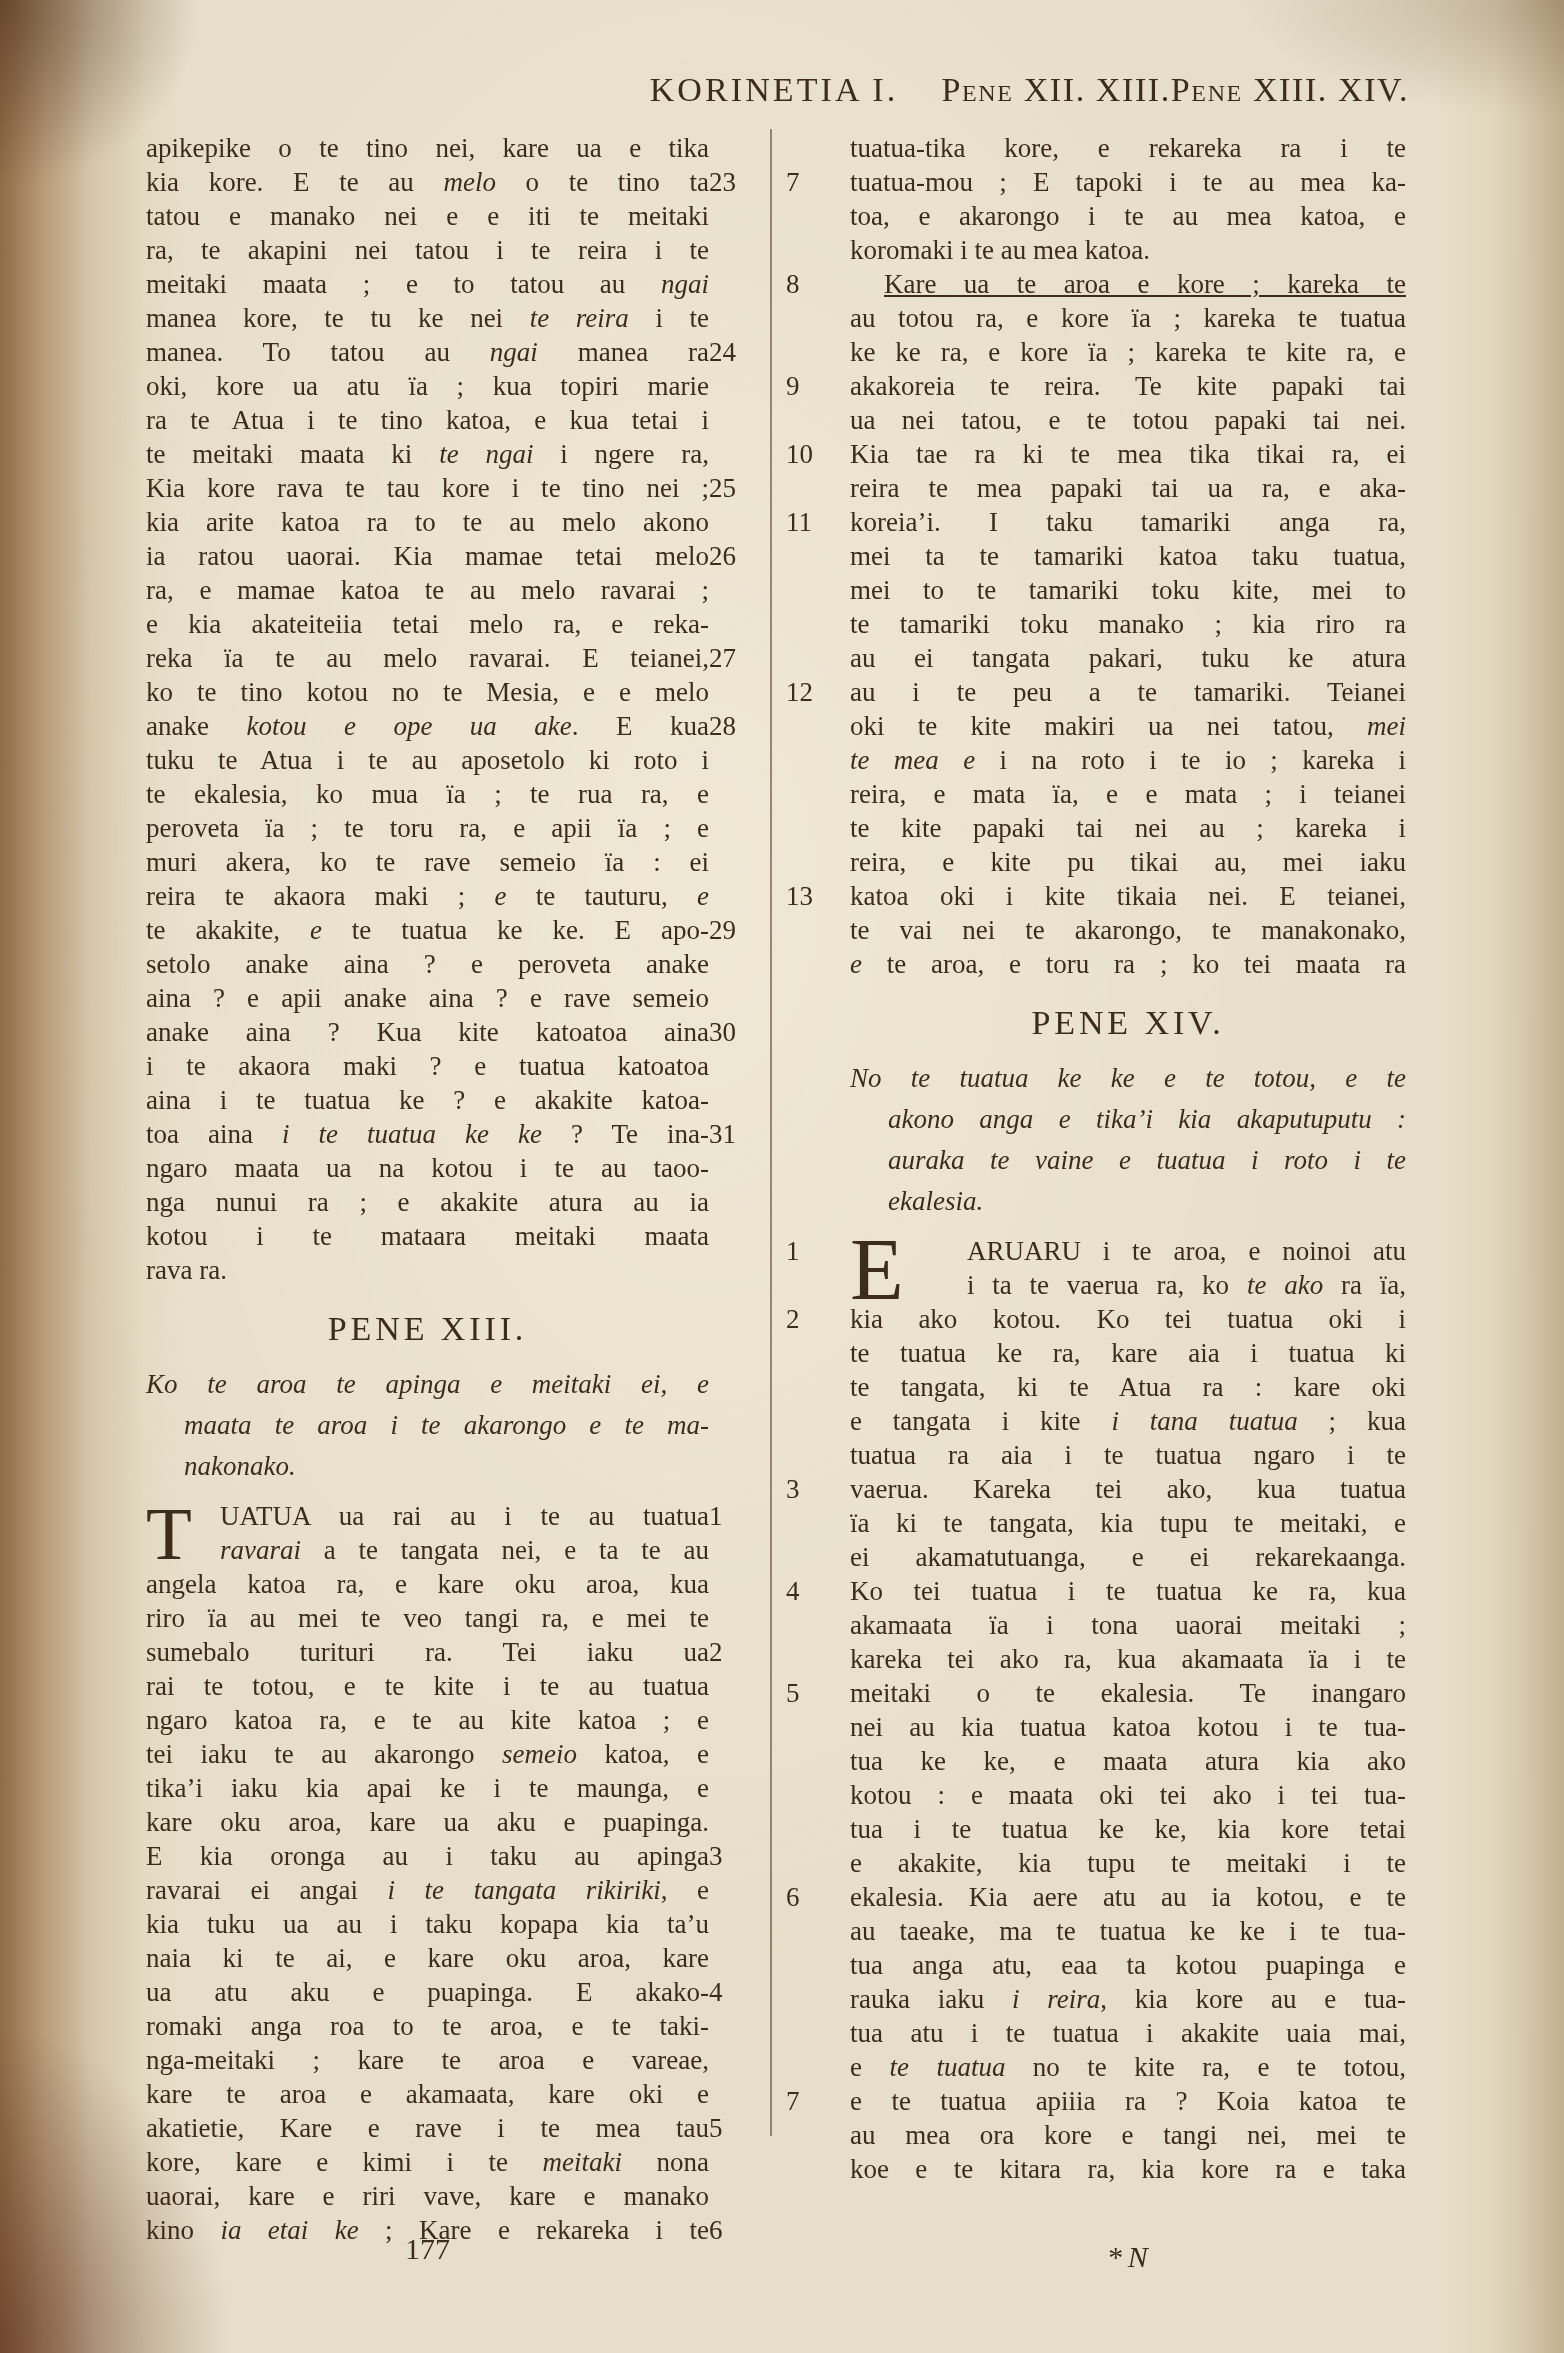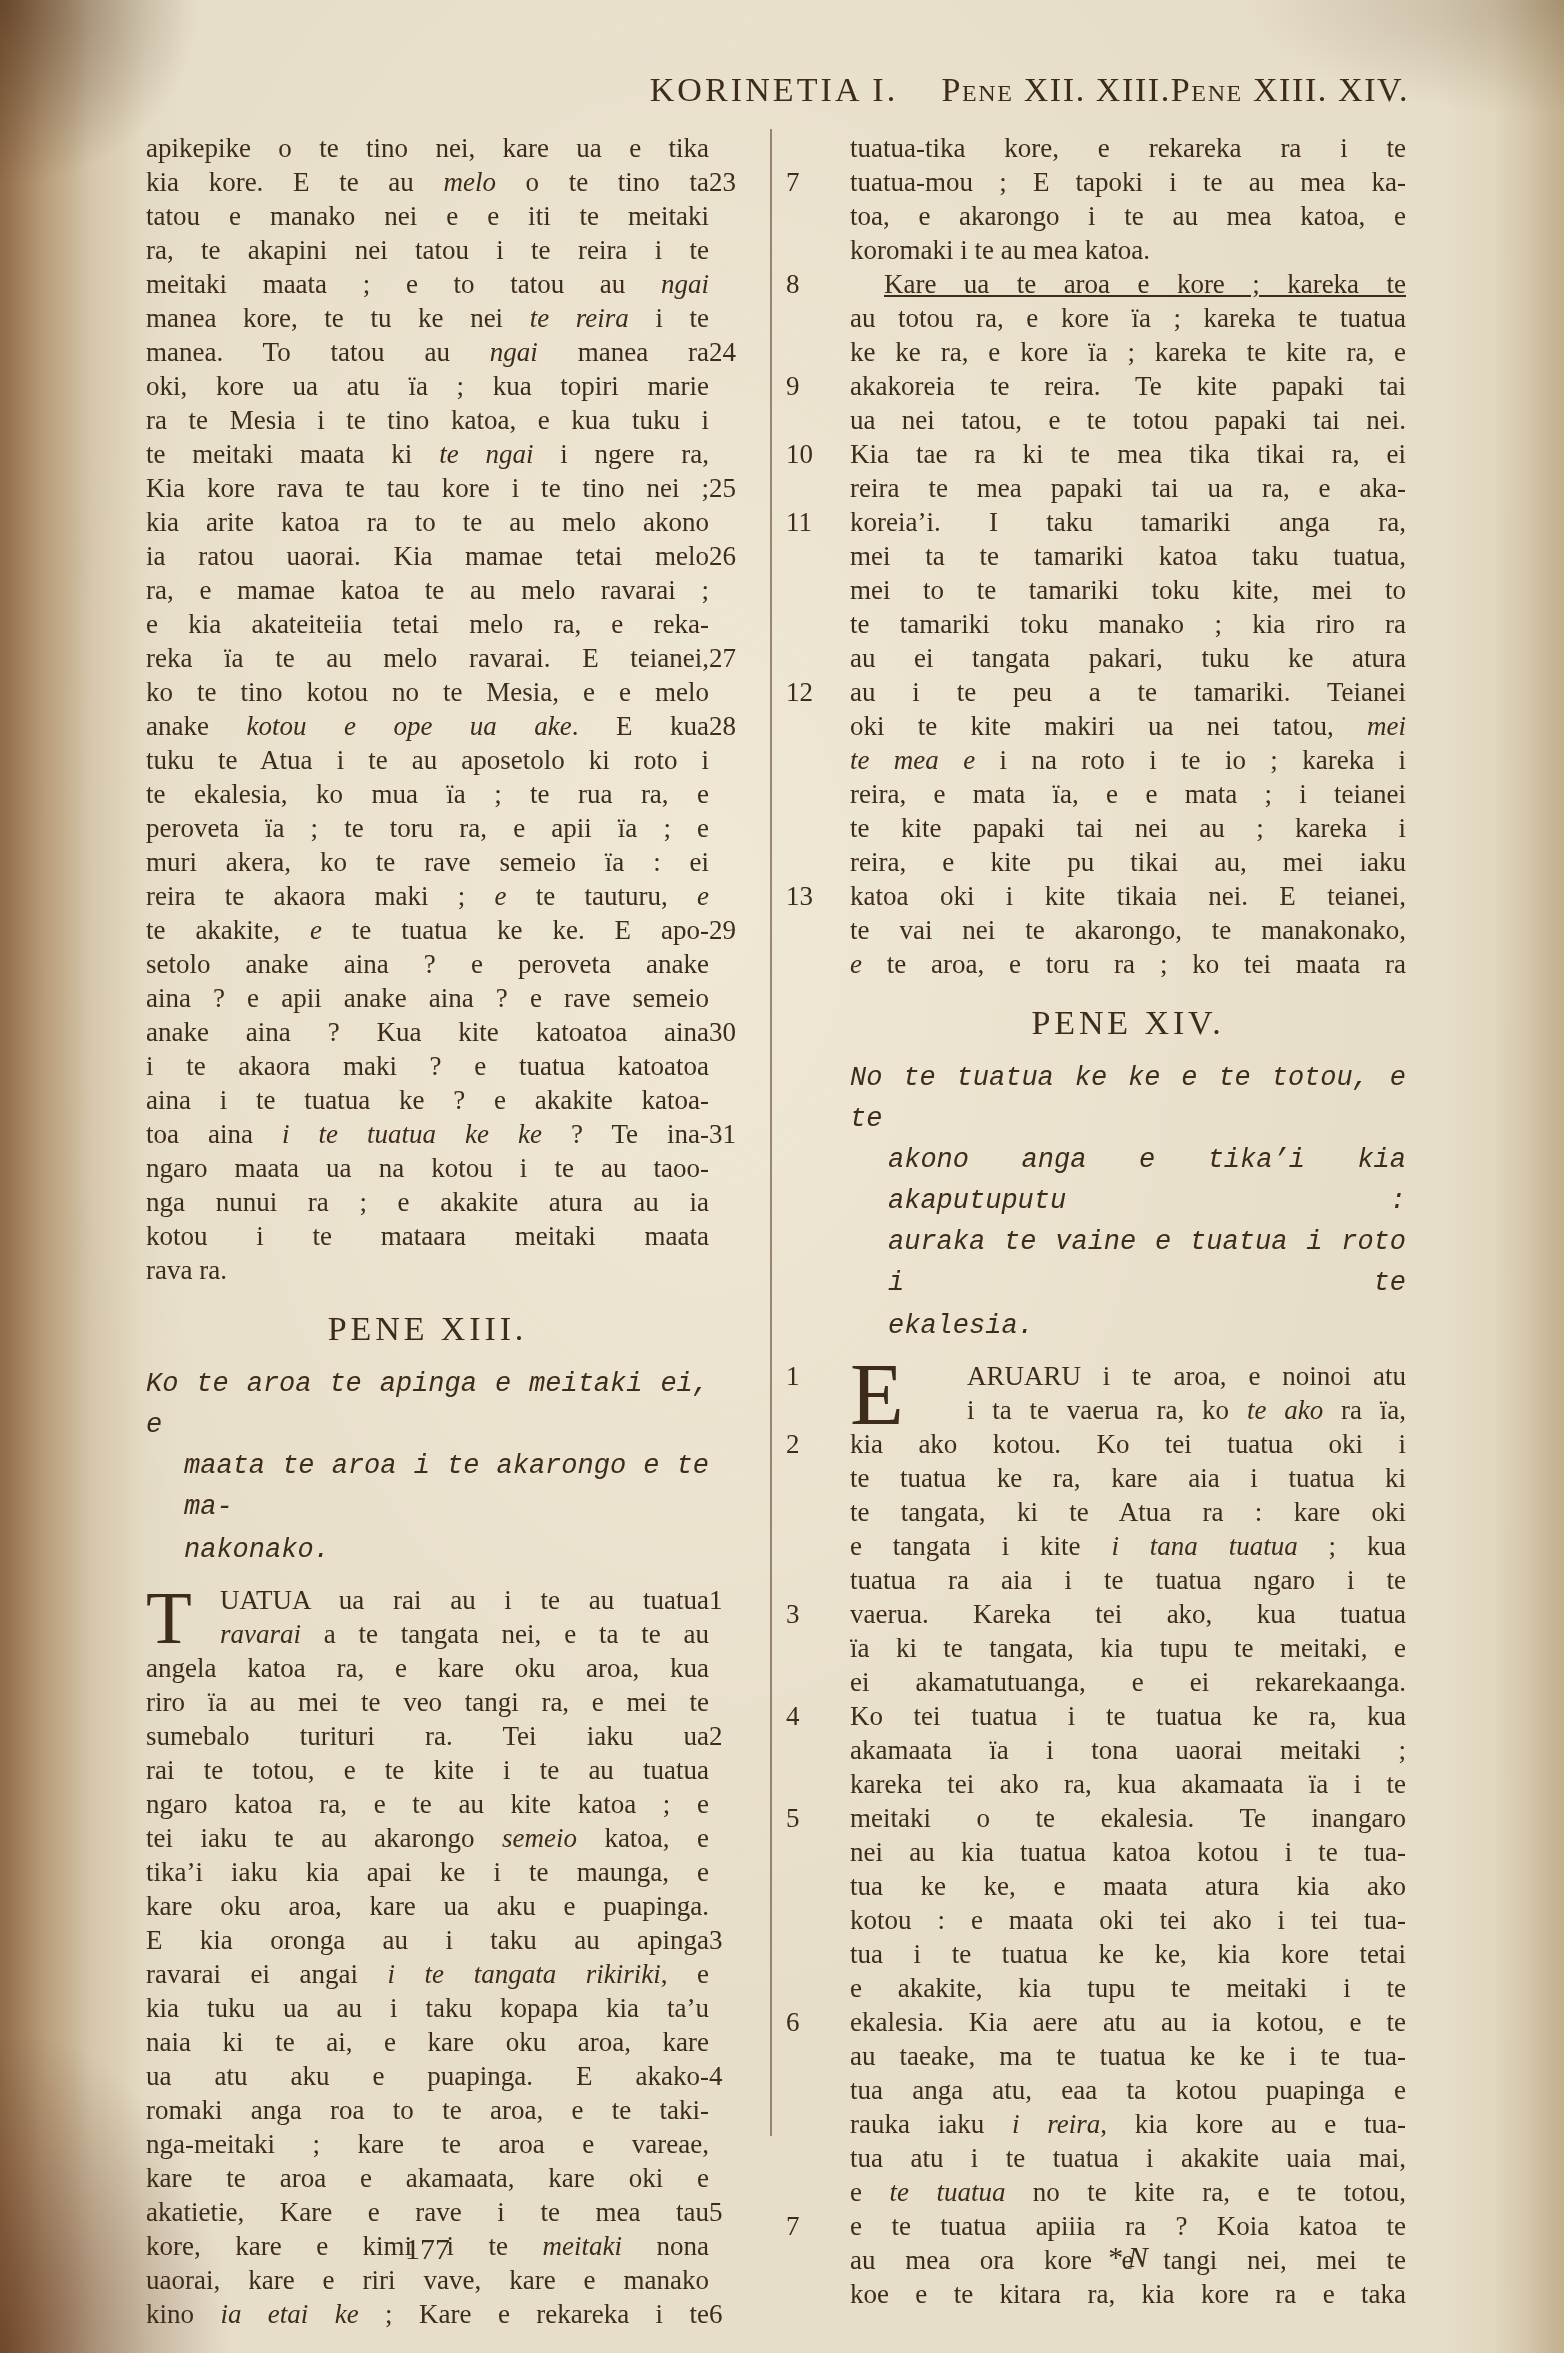--- a/index.html
+++ b/index.html
@@ -50,21 +50,21 @@
   .col-left .vnum{left:100%;width:50px;text-align:right;}
   .col-right .vnum{right:100%;width:64px;text-align:left;}
 
   .dropcap{position:absolute;left:0;top:1.6px;font-size:75px;line-height:66px;}
   .col-right .dropcap{font-size:88px;line-height:72px;top:0;}
 
   .chapter-heading{text-align:center;font-size:34px;line-height:39px;
     letter-spacing:3.9px;margin:22px 0 15.6px 0;}
   .intro{font-style:italic;margin:0 0 12.5px 0;}
   .iline{line-height:41px;text-align:justify;text-align-last:justify;}
-  .iline .ltext{display:inline-block;width:100%;text-align:justify;text-align-last:justify;font-family:Liberation Mono, monospace;}
+  .iline .ltext{display:inline-block;width:100%;text-align:justify;text-align-last:justify;}
   .iline.cont .ltext{padding-left:38px;width:calc(100% - 38px);}
   .iline.nojust .ltext{text-align-last:left;}
 
   .page-number{position:absolute;top:2232px;left:146px;width:563px;text-align:center;
     font-size:30px;}
   .signature{position:absolute;top:2240px;left:850px;width:556px;text-align:center;
     font-size:30px;}
   .signature em{padding-left:4.7px;}
 </style>
 </head>
@@ -87,21 +87,21 @@
 <div class="column col-left" id="col-left">
     <div class="vblock">
       <div class="line"><span class="ltext"><span>apikepike o te tino nei, kare ua e tika</span></span></div>
       <div class="line"><span class="ltext"><span>kia kore.  E te au </span><em>melo</em><span> o te tino ta</span></span><span class="vnum">23</span></div>
       <div class="line"><span class="ltext"><span>tatou e manako nei e e iti te meitaki</span></span></div>
       <div class="line"><span class="ltext"><span>ra, te akapini nei tatou i te reira i te</span></span></div>
       <div class="line"><span class="ltext"><span>meitaki maata ; e to tatou au </span><em>ngai</em><span></span></span></div>
       <div class="line"><span class="ltext"><span>manea kore, te tu ke nei </span><em>te reira</em><span> i te</span></span></div>
       <div class="line"><span class="ltext"><span>manea.  To tatou au </span><em>ngai</em><span> manea ra</span></span><span class="vnum">24</span></div>
       <div class="line"><span class="ltext"><span>oki, kore ua atu ïa ; kua topiri marie</span></span></div>
-      <div class="line"><span class="ltext"><span>ra te Mesia i te tino katoa, e kua tuku i</span></span></div>
+      <div class="line"><span class="ltext"><span>ra te Atua i te tino katoa, e kua tetai i</span></span></div>
       <div class="line"><span class="ltext"><span>te meitaki maata ki </span><em>te ngai</em><span> i ngere ra,</span></span></div>
       <div class="line"><span class="ltext"><span>Kia kore rava te tau kore i te tino nei ;</span></span><span class="vnum">25</span></div>
       <div class="line"><span class="ltext"><span>kia arite katoa ra to te au melo akono</span></span></div>
       <div class="line"><span class="ltext"><span>ia ratou uaorai.  Kia mamae tetai melo</span></span><span class="vnum">26</span></div>
       <div class="line"><span class="ltext"><span>ra, e mamae katoa te au melo ravarai ;</span></span></div>
       <div class="line"><span class="ltext"><span>e kia akateiteiia tetai melo ra, e reka-</span></span></div>
       <div class="line"><span class="ltext"><span>reka ïa te au melo ravarai.  E teianei,</span></span><span class="vnum">27</span></div>
       <div class="line"><span class="ltext"><span>ko te tino kotou no te Mesia, e e melo</span></span></div>
       <div class="line"><span class="ltext"><span>anake </span><em>kotou e ope ua ake</em><span>.  E kua</span></span><span class="vnum">28</span></div>
       <div class="line"><span class="ltext"><span>tuku te Atua i te au aposetolo ki roto i</span></span></div>

